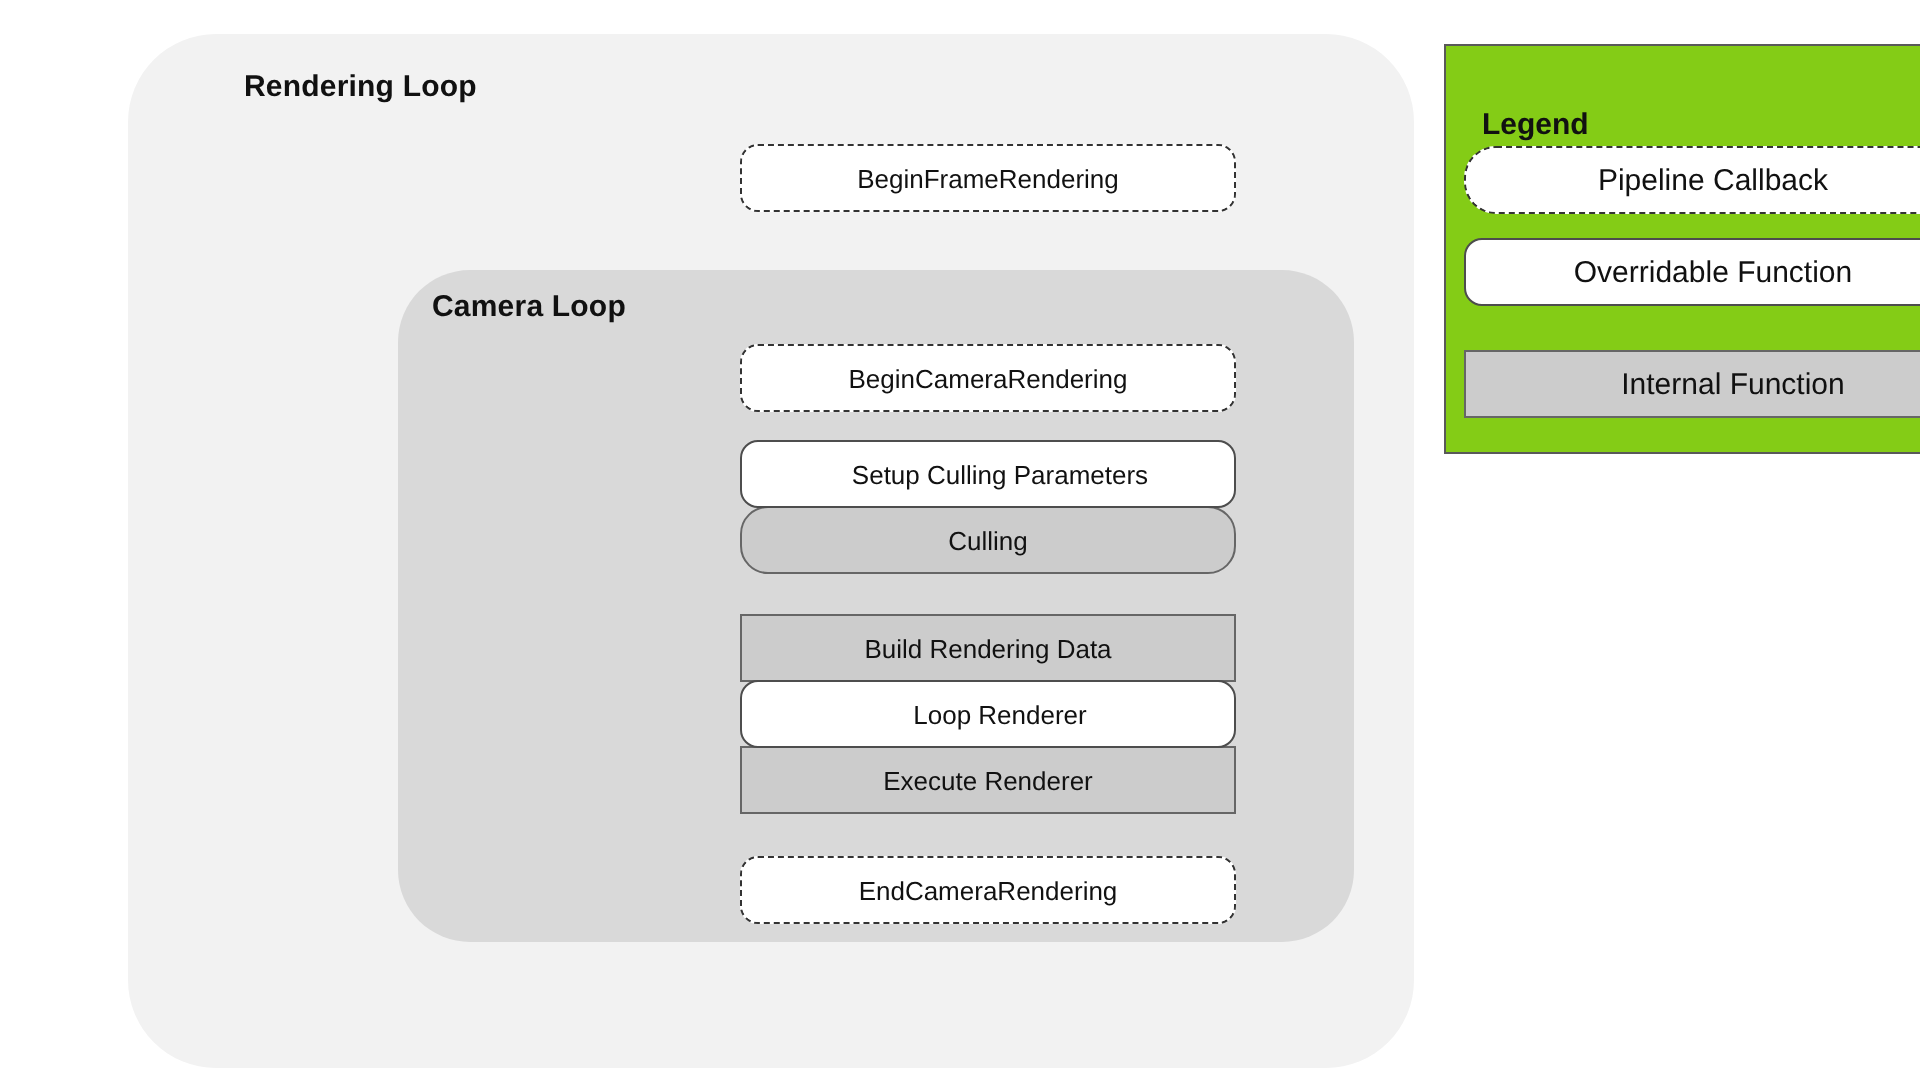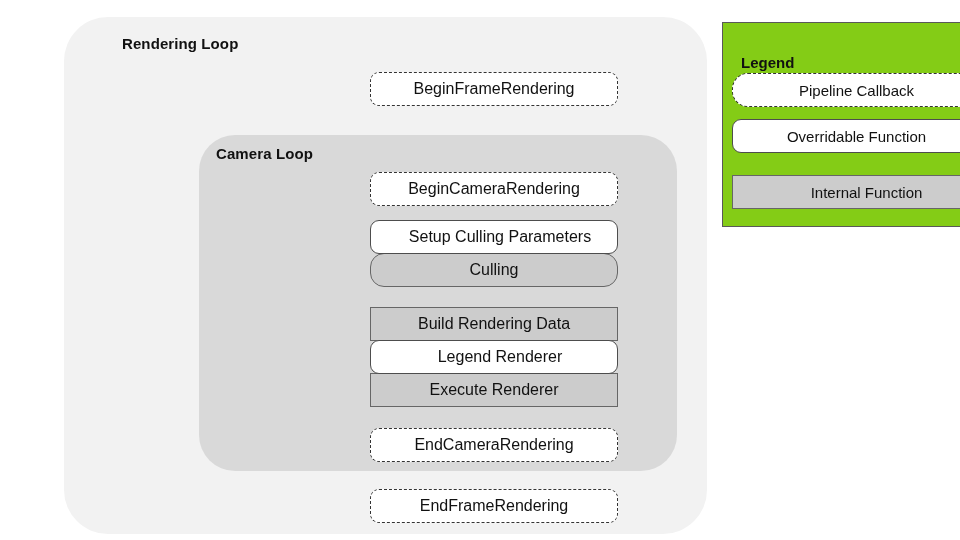--- a/index.html
+++ b/index.html
@@ -52,21 +52,21 @@
   
   .node {
     position: absolute;
     box-sizing: border-box;
     left: 326px;
     width: 248px;
     height: 34px;
     display: flex;
     align-items: center;
     justify-content: center;
-    font-size: 16px;
+    font-size: 13px;
     color: #111111;
     white-space: nowrap;
   }
   .node.callback {
     background: #ffffff;
     border: 1px dashed #333333;
     border-radius: 9px;
   }
   .node.overridable {
     background: #ffffff;
@@ -169,34 +169,31 @@
 
   <div class="node internal" id="node-culling">
     <span>Culling</span>
   </div>
 
   <div class="node internal" id="node-build-rendering-data">
     <span>Build Rendering Data</span>
   </div>
 
   <div class="node overridable" id="node-setup-renderer">
-    <span>Legend Renderer</span>
+    <span>Loop Renderer</span>
   </div>
 
   <div class="node internal" id="node-execute-renderer">
     <span>Execute Renderer</span>
   </div>
 
   <div class="node callback" id="node-end-camera-rendering">
     <span>EndCameraRendering</span>
   </div>
 
-  <div class="node callback" id="node-end-frame-rendering">
-    <span>EndFrameRendering</span>
-  </div>
 
   <div id="legend-panel">
     <div id="legend-title">Legend</div>
 
     <div class="legend-item callback" id="legend-item-0">
       <span>Pipeline Callback</span>
     </div>
 
     <div class="legend-item overridable" id="legend-item-1">
       <span>Overridable Function</span>

